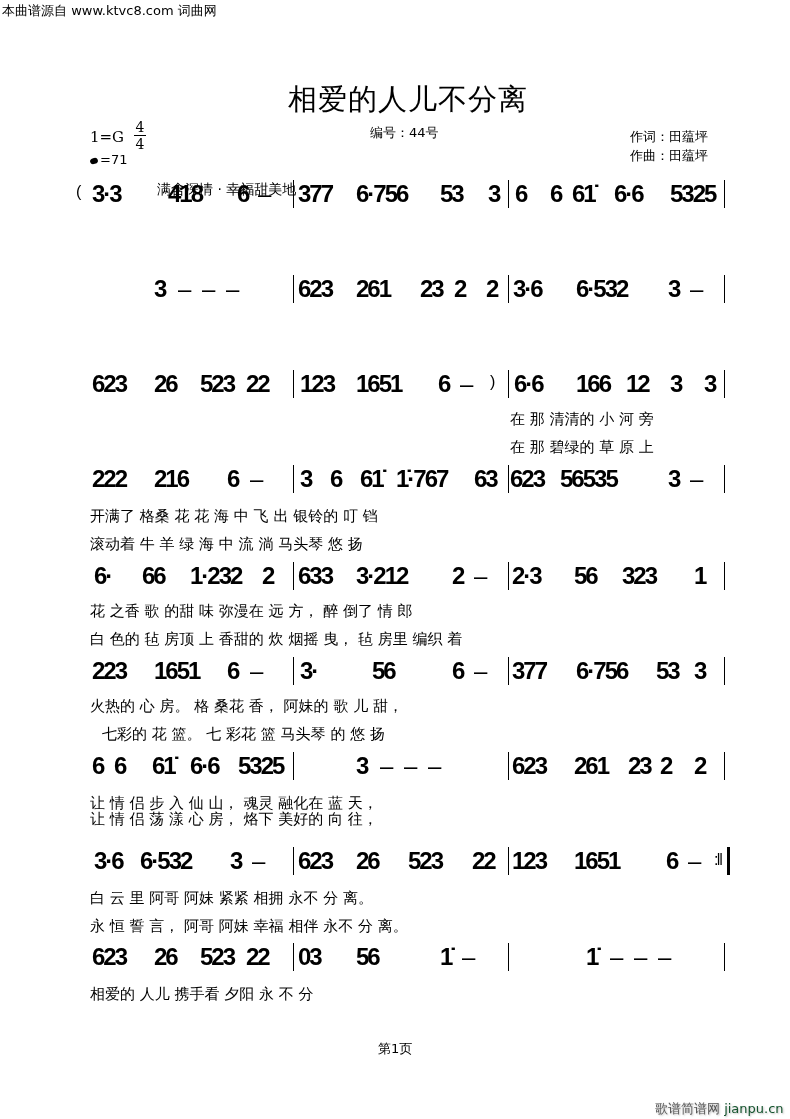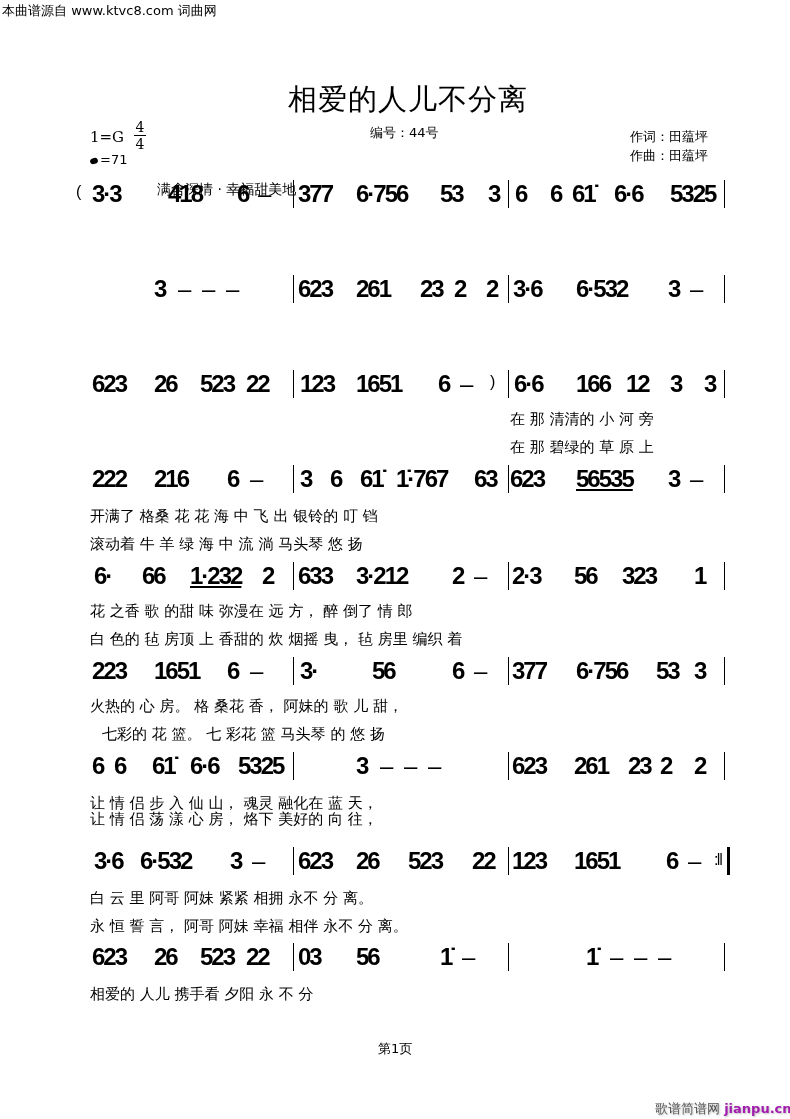--- a/index.html
+++ b/index.html
@@ -15,21 +15,21 @@
   .tempo .note{display:inline-block;width:8px;height:6px;background:#000;border-radius:50%;transform:rotate(-20deg);margin-right:2px;}
   .mood{left:157px;top:146px;font-size:14px;margin-top:35px;}
   .row{position:absolute;left:90px;width:640px;}
   .notes{position:absolute;top:0;left:0;height:30px;font-weight:bold;font-size:24px;font-family:"Liberation Sans",sans-serif;letter-spacing:-2px;white-space:nowrap;}
   .notes span{position:absolute;top:0;}
   .barline{position:absolute;top:0;width:1px;height:28px;background:#000;}
   .lyr{position:absolute;font-size:15px;white-space:nowrap;letter-spacing:0px;}
   .paren{font-weight:normal;font-size:16px;}
   .footer{left:378px;top:1040px;font-size:13px;}
   .wm{left:655px;top:1100px;font-size:13px;color:#555;text-shadow:1px 1px 2px #bbb;}
-  .wm b{color:#a21caf;font-weight:bold;}
+  .wm b{color:#14532d;font-weight:normal;}
   .endbar{position:absolute;top:0;width:3px;height:28px;background:#000;}
 </style>
 </head>
 <body>
 
 <div class="abs src">本曲谱源自 www.ktvc8.com 词曲网</div>
 <div class="abs title">相爱的人儿不分离</div>
 <div class="abs meta" style="left:370px;top:124px;">编号：44号</div>
 <div class="abs meta" style="left:630px;top:128px;">作词：田蕴坪</div>
 <div class="abs meta" style="left:630px;top:147px;">作曲：田蕴坪</div>
@@ -114,36 +114,36 @@
     <span style="left:2px;">222</span>
     <span style="left:64px;">216</span>
     <span style="left:137px;">6</span>
     <span style="left:160px;font-weight:normal;">–</span>
     <span style="left:210px;">3</span>
     <span style="left:240px;">6</span>
     <span style="left:270px;">61̇</span>
     <span style="left:306px;">1̇·767</span>
     <span style="left:384px;">63</span>
     <span style="left:420px;">623</span>
-    <span style="left:486px;text-decoration:underline;">56535</span>
+    <span style="left:470px;">56535</span>
     <span style="left:578px;">3</span>
     <span style="left:600px;font-weight:normal;">–</span>
   </div>
   <div class="barline" style="left:203px;"></div>
   <div class="barline" style="left:418px;"></div>
   <div class="barline" style="left:634px;"></div>
   <div class="lyr" style="left:0px;top:42px;">开满了 格桑 花 花 海 中 飞 出 银铃的 叮 铛</div>
   <div class="lyr" style="left:0px;top:70px;">滚动着 牛 羊 绿 海 中 流 淌 马头琴 悠 扬</div>
 </div>
 
 <div class="row" style="top:562px;">
   <div class="notes">
     <span style="left:4px;">6·</span>
     <span style="left:52px;">66</span>
-    <span style="left:100px;text-decoration:underline;">1·232</span>
+    <span style="left:100px;">1·232</span>
     <span style="left:172px;">2</span>
     <span style="left:208px;">633</span>
     <span style="left:266px;">3·212</span>
     <span style="left:362px;">2</span>
     <span style="left:384px;font-weight:normal;">–</span>
     <span style="left:422px;">2·3</span>
     <span style="left:484px;">56</span>
     <span style="left:532px;">323</span>
     <span style="left:604px;">1</span>
   </div>

